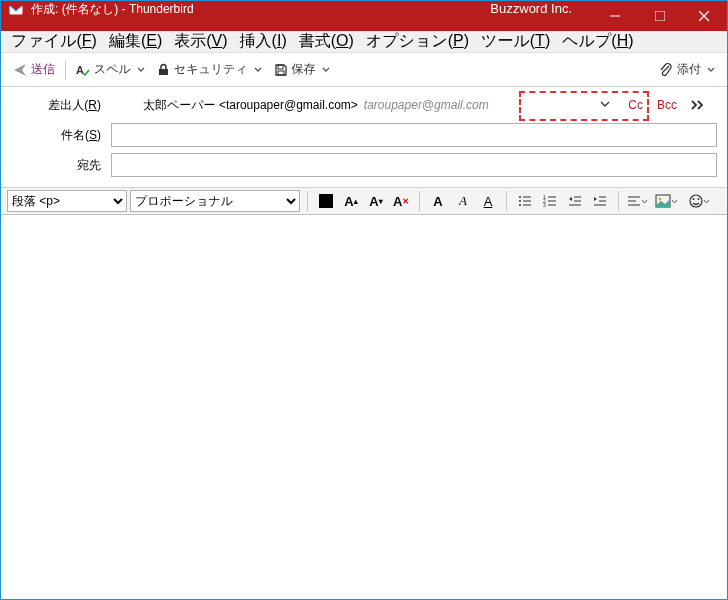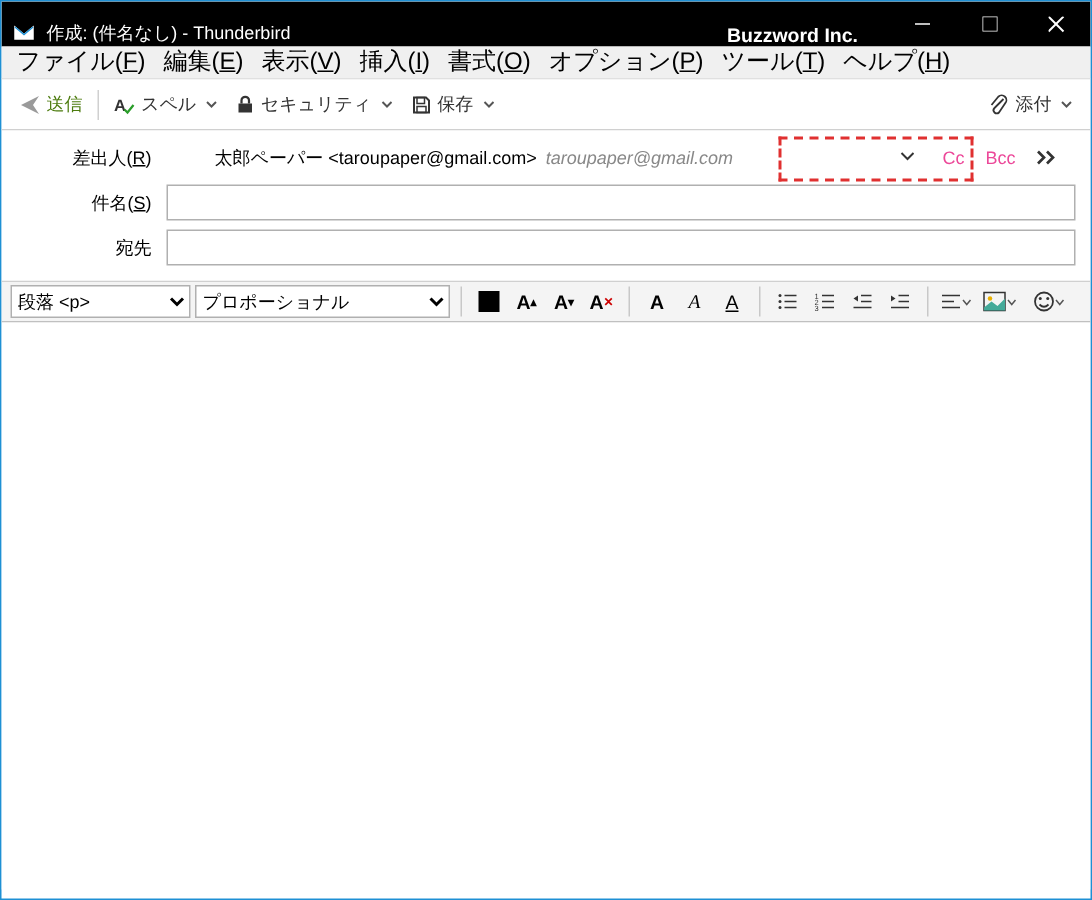--- a/index.html
+++ b/index.html
@@ -1,42 +1,42 @@
 <!DOCTYPE html>
 <html><head>
 <meta charset="utf-8">
 <style>
 * { box-sizing: border-box; margin: 0; padding: 0; }
 body { font-family: "Meiryo", "MS PGothic", sans-serif; font-size: 12px; background: #fff; width: 728px; height: 600px; border: 1px solid #1e90d4; overflow: hidden; }
-.titlebar { background: #000000; color: #fff; height: 30px; display: flex; align-items: flex-end; padding: 0 0 0 6px; }
+.titlebar { background: #b91c1c; color: #fff; height: 30px; display: flex; align-items: flex-start; padding: 0 0 0 6px; }
 .titlebar .app-icon { width: 18px; height: 18px; margin-right: 6px; display: inline-flex; align-items: center; justify-content: center; }
 .titlebar .title { font-size: 12px; flex: 0 0 auto; }
 .titlebar .spacer { flex: 1; }
-.titlebar .company { font-weight: bold; font-size: 13px; margin-right: 20px; }
+.titlebar .company { font-weight: normal; font-size: 13px; margin-right: 20px; }
 .titlebar .winbtn { width: 45px; height: 30px; display: flex; align-items: center; justify-content: center; color: #fff; }
 .titlebar .winbtn svg { pointer-events: none; }
 .menubar { background: #f0f0f0; height: 22px; display: flex; align-items: center; padding: 0 4px; border-bottom: 1px solid #e0e0e0; }
 .menubar .menu { padding: 2px 6px; font-size: 16px; }
 .menubar .menu .ul { text-decoration: underline; }
 .toolbar { background: #fff; height: 34px; display: flex; align-items: center; padding: 0 6px; border-bottom: 1px solid #d0d0d0; }
 .toolbar .tbtn { display: flex; align-items: center; padding: 3px 6px; font-size: 12px; color: #333; gap: 4px; }
-.toolbar .tbtn.disabled { color: #4d7c0f; }
+.toolbar .tbtn.disabled { color: #701a75; }
 .toolbar .tbtn svg { flex-shrink: 0; }
 .toolbar .sep { width: 1px; height: 20px; background: #d0d0d0; margin: 0 4px; }
 .toolbar .dropdown-caret { margin-left: 2px; }
 .toolbar .spacer { flex: 1; }
 .address-area { background: #fff; padding: 6px 10px 4px 10px; position: relative; }
 .addr-row { display: flex; align-items: center; margin-bottom: 6px; min-height: 24px; }
 .addr-label { width: 100px; text-align: right; padding-right: 10px; font-size: 12px; }
 .addr-label .ul { text-decoration: underline; }
 .addr-from { font-size: 12px; display: flex; align-items: center; flex: 1; margin-left: 32px; }
 .addr-from .email-gray { color: #888; font-style: italic; margin-left: 6px; }
 .addr-input { flex: 1; height: 24px; border: 1px solid #b0b0b0; padding: 2px 4px; background: #fff; }
 .ccbcc { display: inline-flex; align-items: center; gap: 14px; padding: 4px 10px; }
-.ccbcc .cb { font-size: 12px; color: #ec4899; }
+.ccbcc .cb { font-size: 12px; color: #b91c1c; }
 .ccbcc .chevrons { display: inline-flex; }
 .highlight-box { position: absolute; border: 2px dashed #e03030; pointer-events: none; }
 .format-bar { background: #f4f4f4; height: 28px; display: flex; align-items: center; padding: 0 6px; gap: 3px; border-top: 1px solid #d0d0d0; border-bottom: 1px solid #c0c0c0; }
 .format-bar select { height: 22px; font-size: 12px; border: 1px solid #b0b0b0; background: #fff; }
 .format-bar .fsep { width: 1px; height: 20px; background: #c8c8c8; margin: 0 4px; }
 .format-bar .fbtn { width: 22px; height: 22px; display: flex; align-items: center; justify-content: center; font-size: 13px; }
 .editor { width: 100%; height: 378px; background: #fff; border: none; outline: none; padding: 8px; }
 select.paragraph { width: 120px; }
 select.font { width: 170px; }
 </style>

